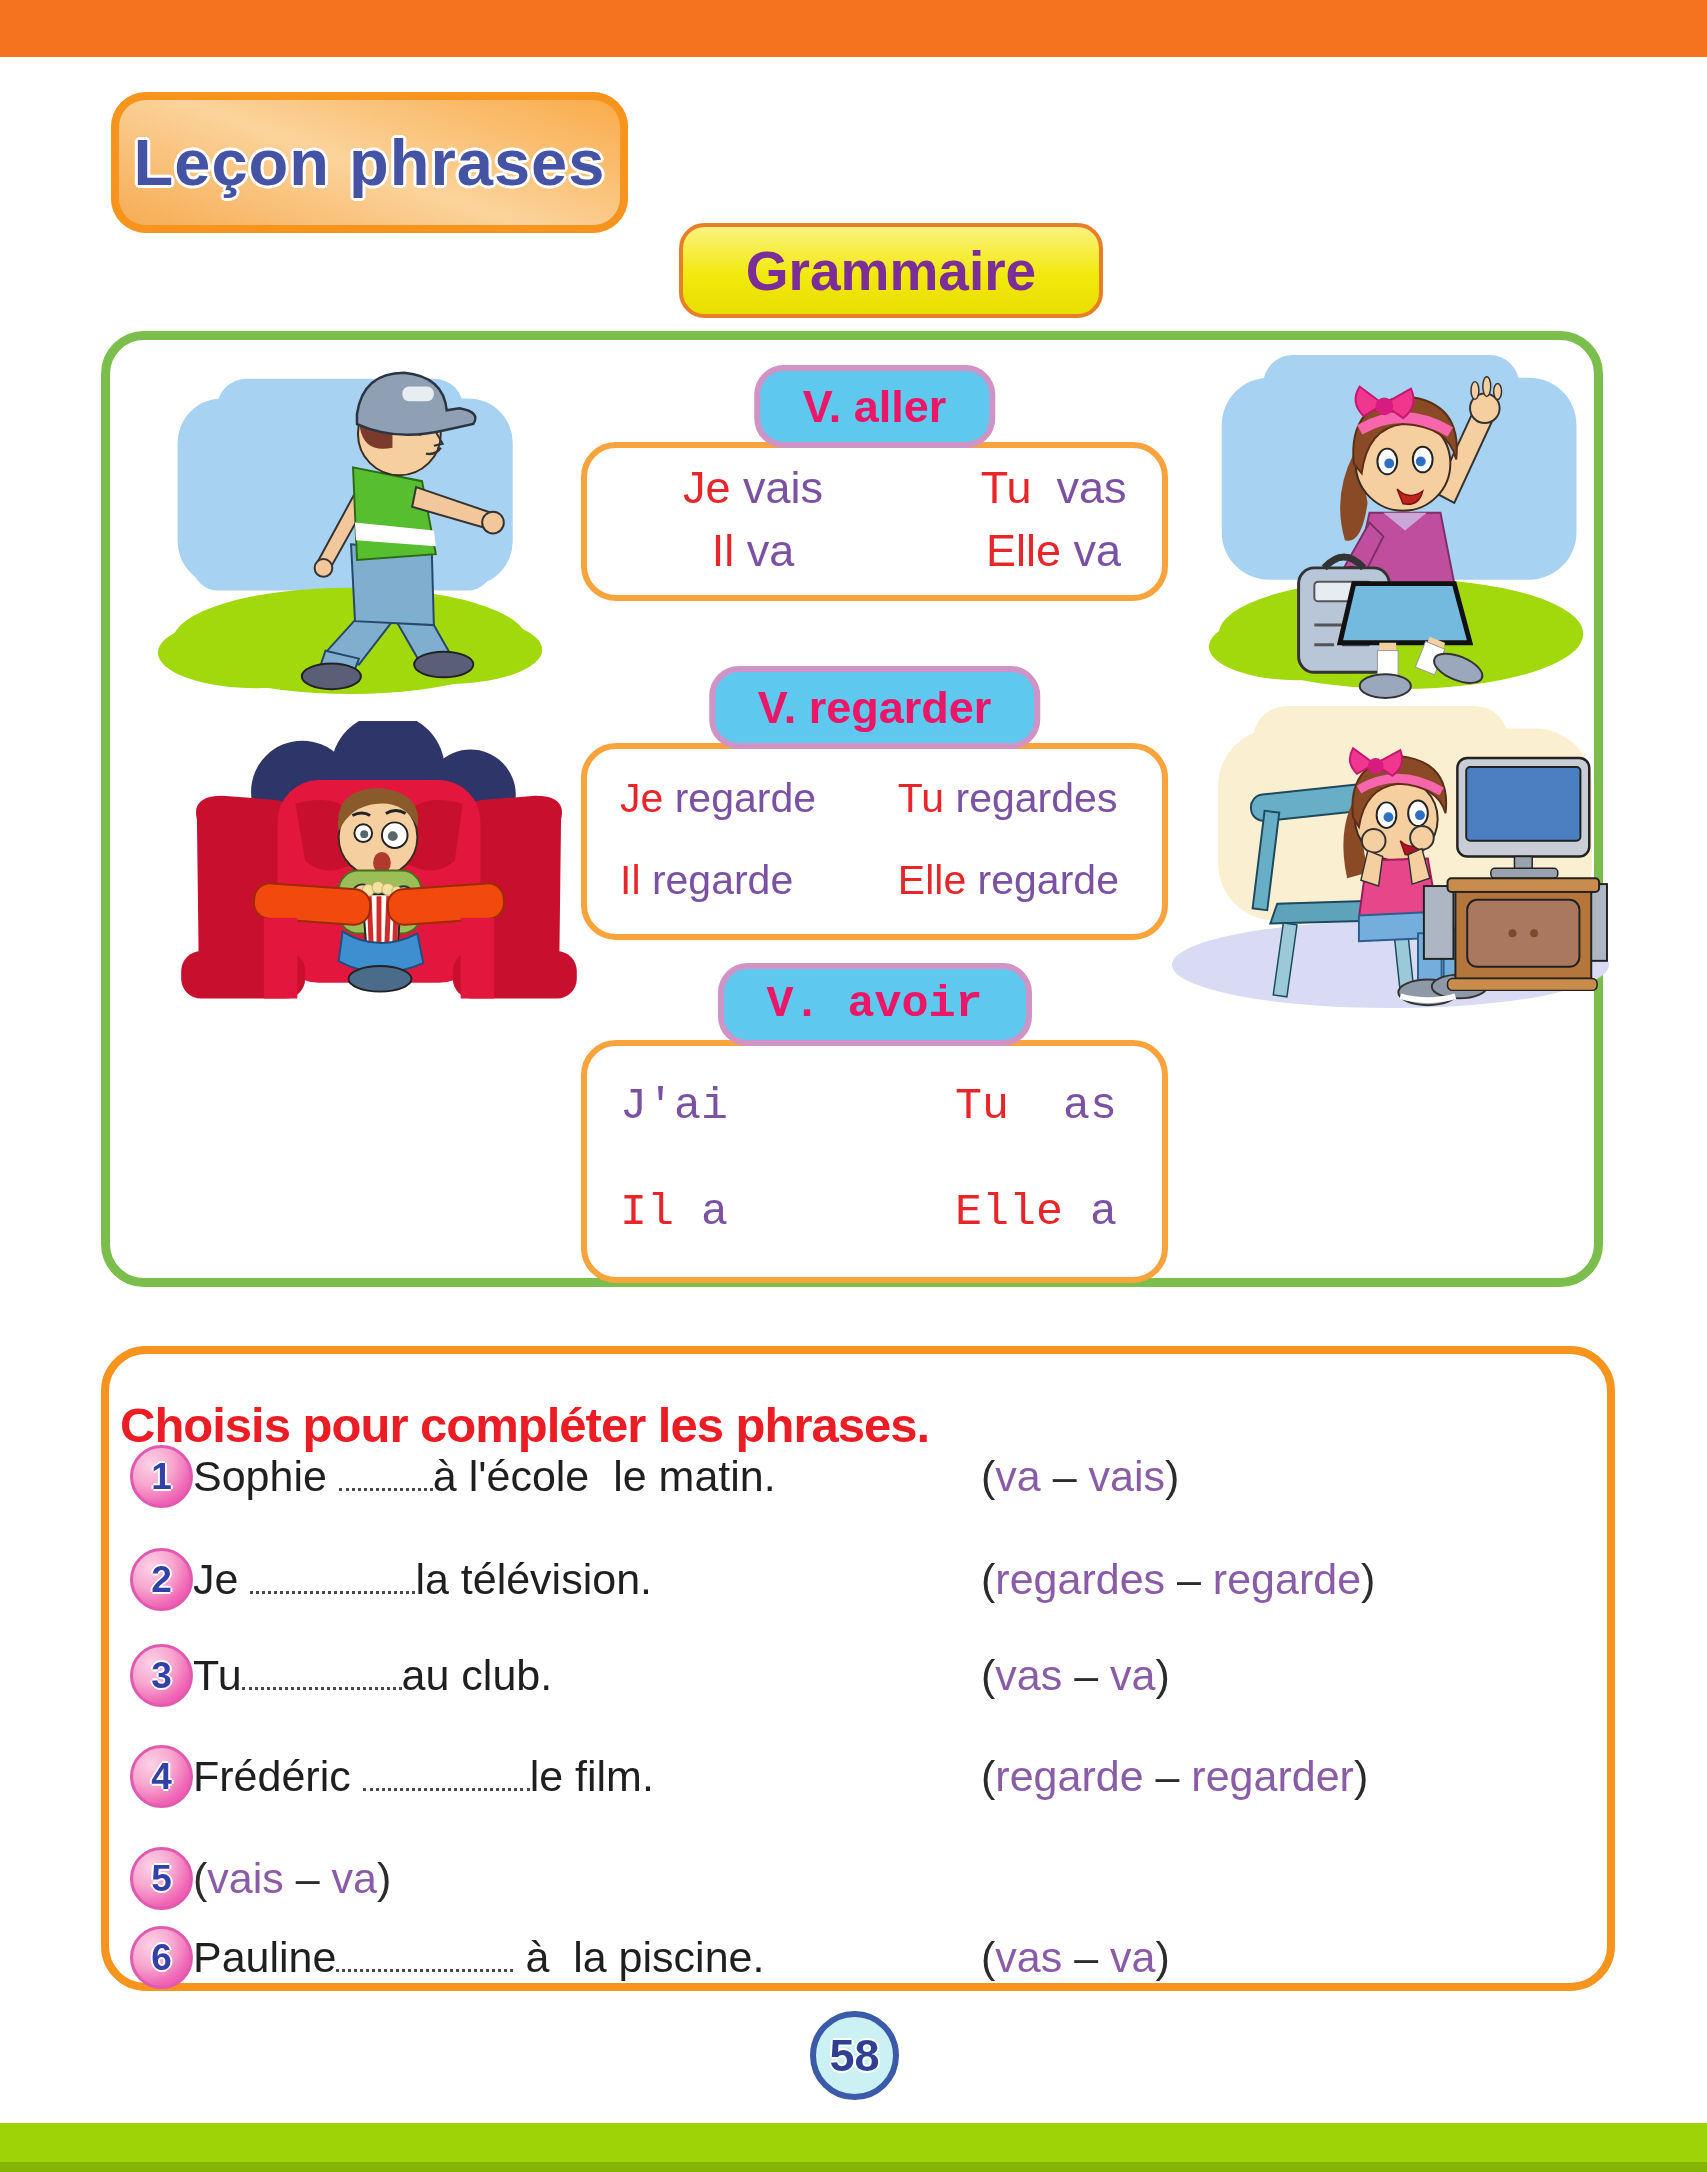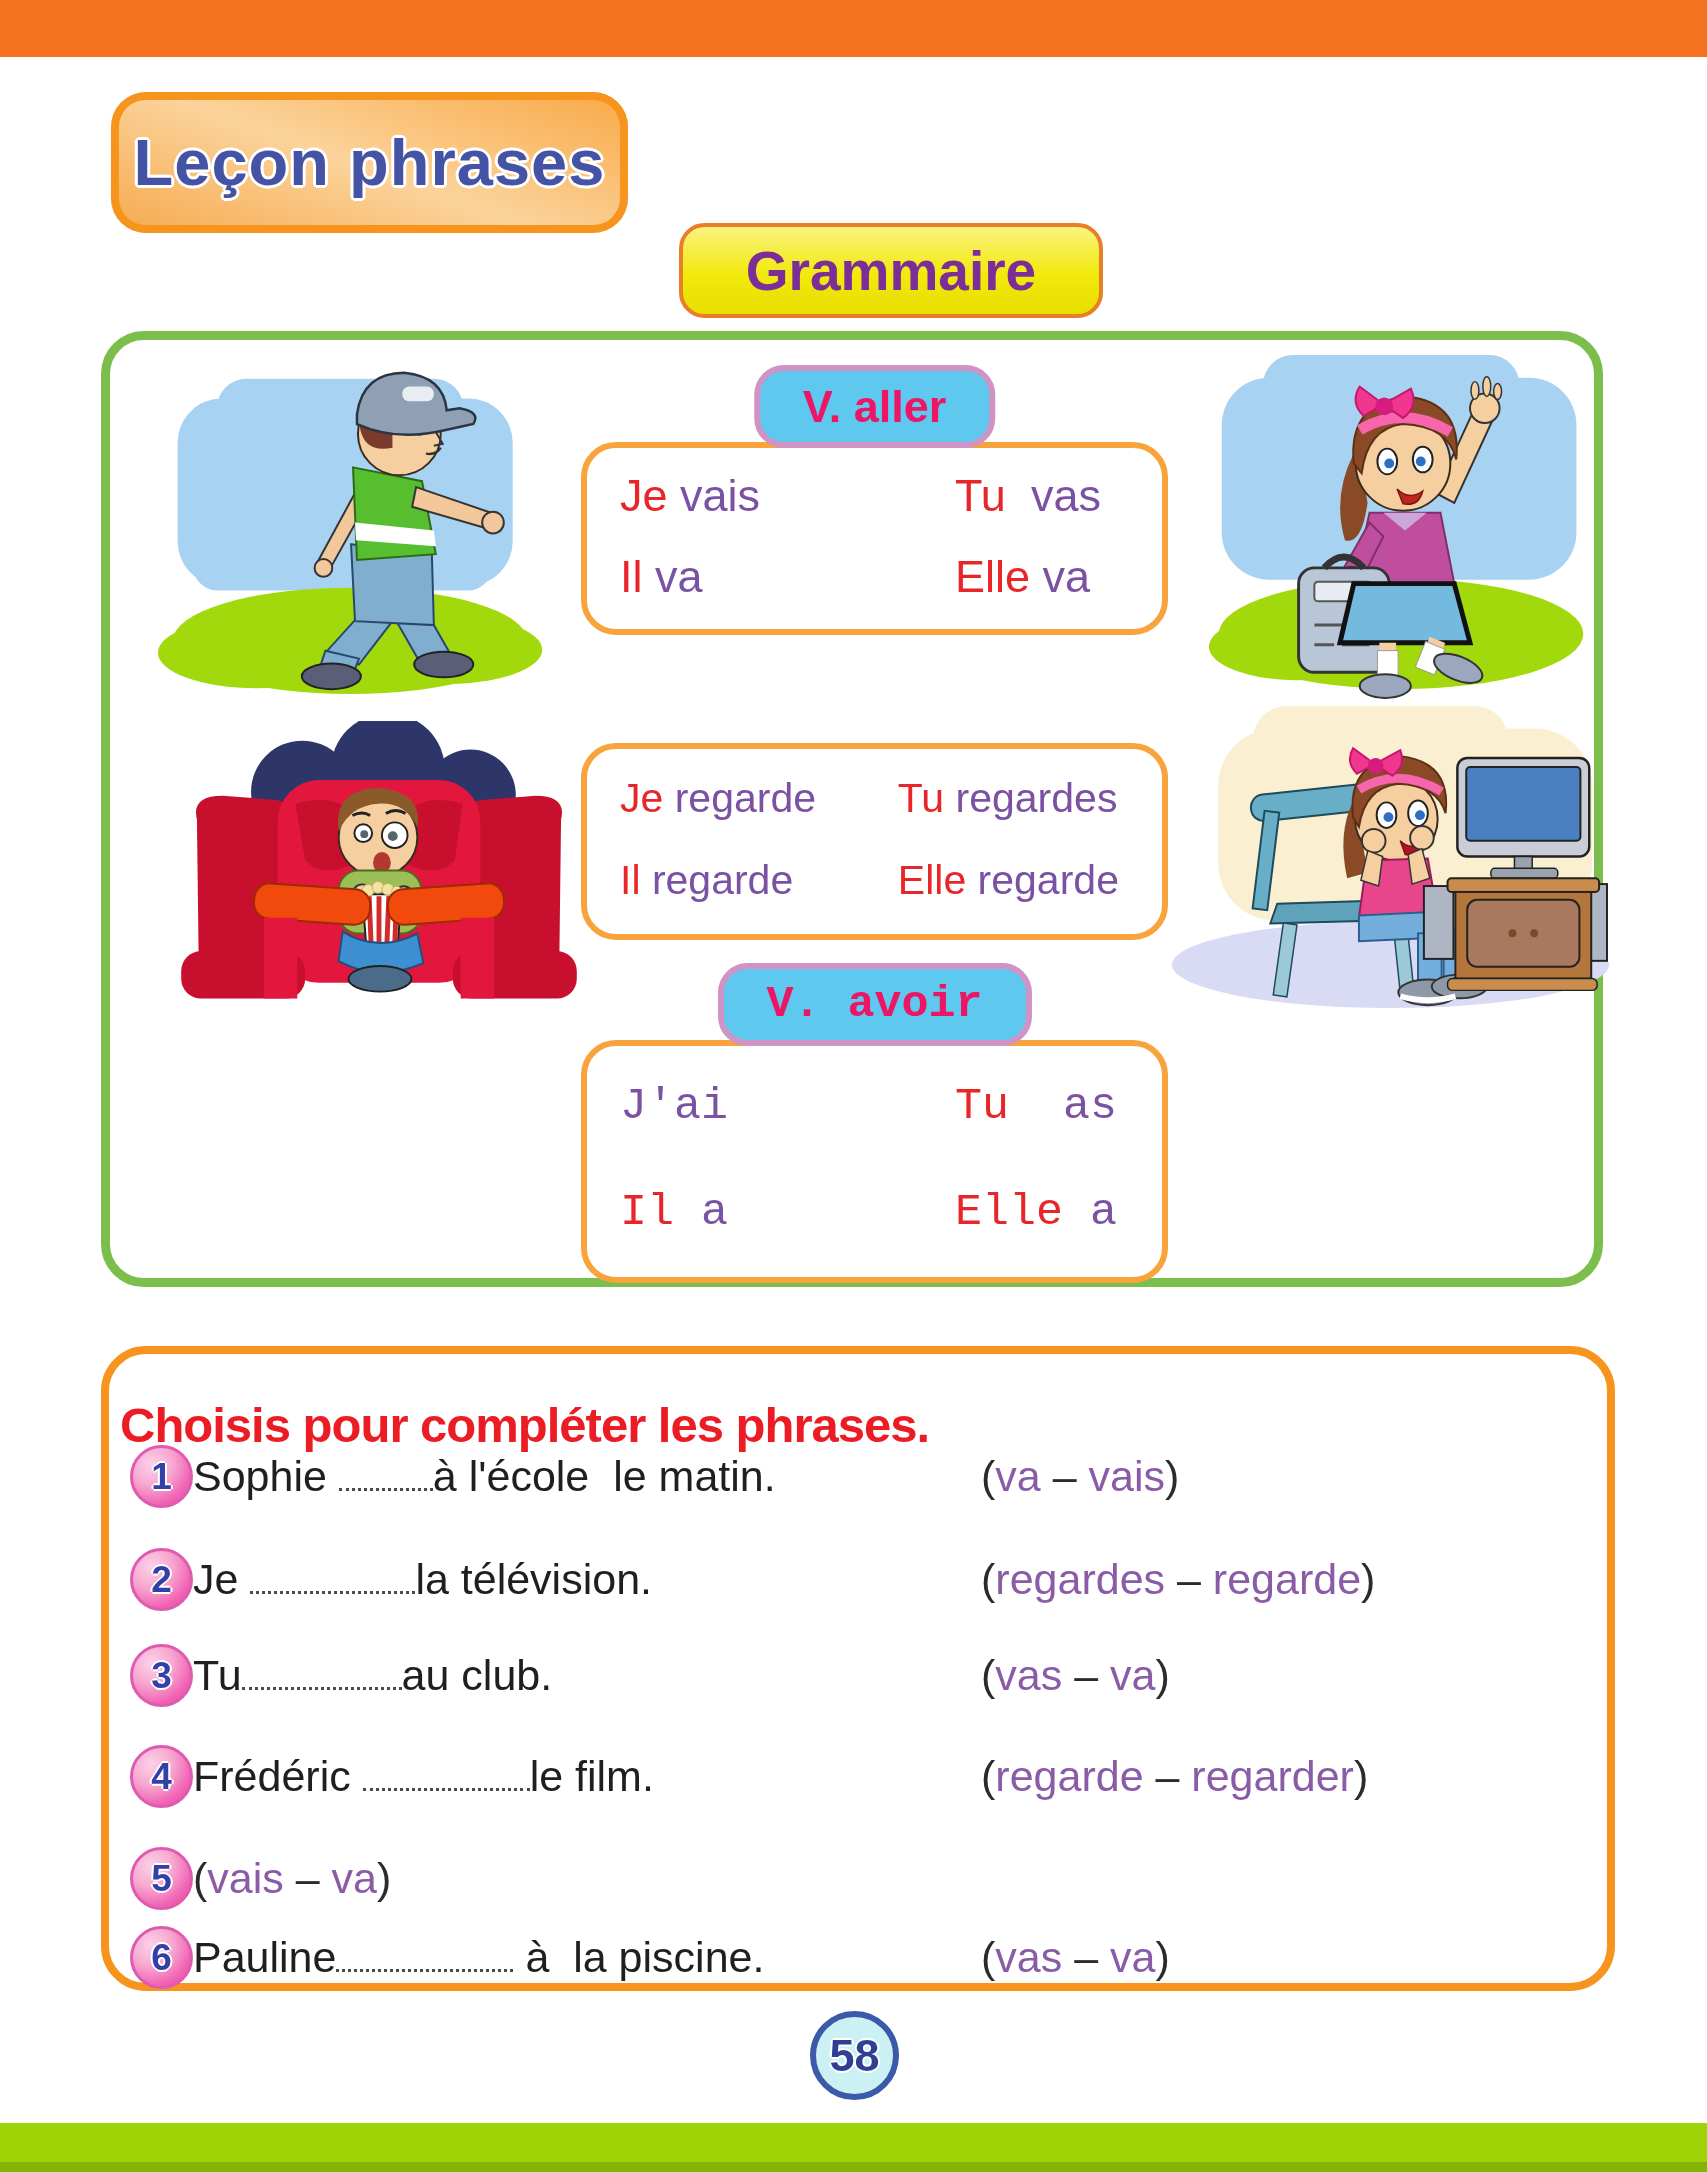--- a/index.html
+++ b/index.html
@@ -17,21 +17,21 @@
   .grammaire-badge { position:absolute; left:640px; top:223px; width:424px; height:95px;
     background:linear-gradient(180deg,#FAF37E 0%,#F2E90D 55%,#E8DE00 100%);
     border:4.9px solid #E87E27; border-radius:25.6px; display:flex; align-items:center; justify-content:center;margin-left:39px; }
   .grammaire-badge .t { font-size:55px; font-weight:bold; color:#7B2E98; }
 
   .grammar-panel { position:absolute; left:101px; top:331px; width:1502px; height:956px;
     border:9.9px solid #7CBE4C; border-radius:43px; background:#fff; }
 
   .verb-card { position:absolute; left:581px; width:587px; border:6.9px solid #F9A33C;
     border-radius:35px; background:#fff; }
-  .card-aller    { top:442px; height:193px; }
+  .card-aller    { top:442px; height:159px;text-align:center; }
   .card-regarder { top:743px; height:197px; }
   .card-avoir    { top:1040px; height:243px;font-family:Liberation Mono, monospace; }
 
   .verb-badge { position:absolute; left:50%; transform:translateX(-50%); top:-83px; height:83px;
     background:#5FC8EF; border:6.9px solid #CF93C6; border-radius:29.6px;
     display:flex; align-items:center; padding:0 43px; white-space:nowrap; }
   .verb-badge .t { font-size:45px; font-weight:bold; color:#EC1566; }
 
   .verb-grid { display:grid; grid-template-columns:1fr 1fr; grid-template-rows:1fr 1fr;
     height:100%; padding:7.9px 9.9px 11.8px 33px; align-items:center; }
@@ -265,20 +265,23 @@
     </div>
     <div class="verb-grid">
       <div class="cell"><span class="pron">Je </span><span class="verb">vais</span></div>
       <div class="cell"><span class="pron">Tu  </span><span class="verb">vas</span></div>
       <div class="cell"><span class="pron">Il </span><span class="verb">va</span></div>
       <div class="cell"><span class="pron">Elle </span><span class="verb">va</span></div>
     </div>
   </div>
 
   <div class="verb-card card-regarder">
+    <div class="verb-badge">
+      <span class="t">V. regarder</span>
+    </div>
     <div class="verb-grid">
       <div class="cell"><span class="pron">Je </span><span class="verb">regarde</span></div>
       <div class="cell"><span class="pron">Tu </span><span class="verb">regardes</span></div>
       <div class="cell"><span class="pron">Il </span><span class="verb">regarde</span></div>
       <div class="cell"><span class="pron">Elle </span><span class="verb">regarde</span></div>
     </div>
   </div>
 
   <div class="verb-card card-avoir">
     <div class="verb-badge">

